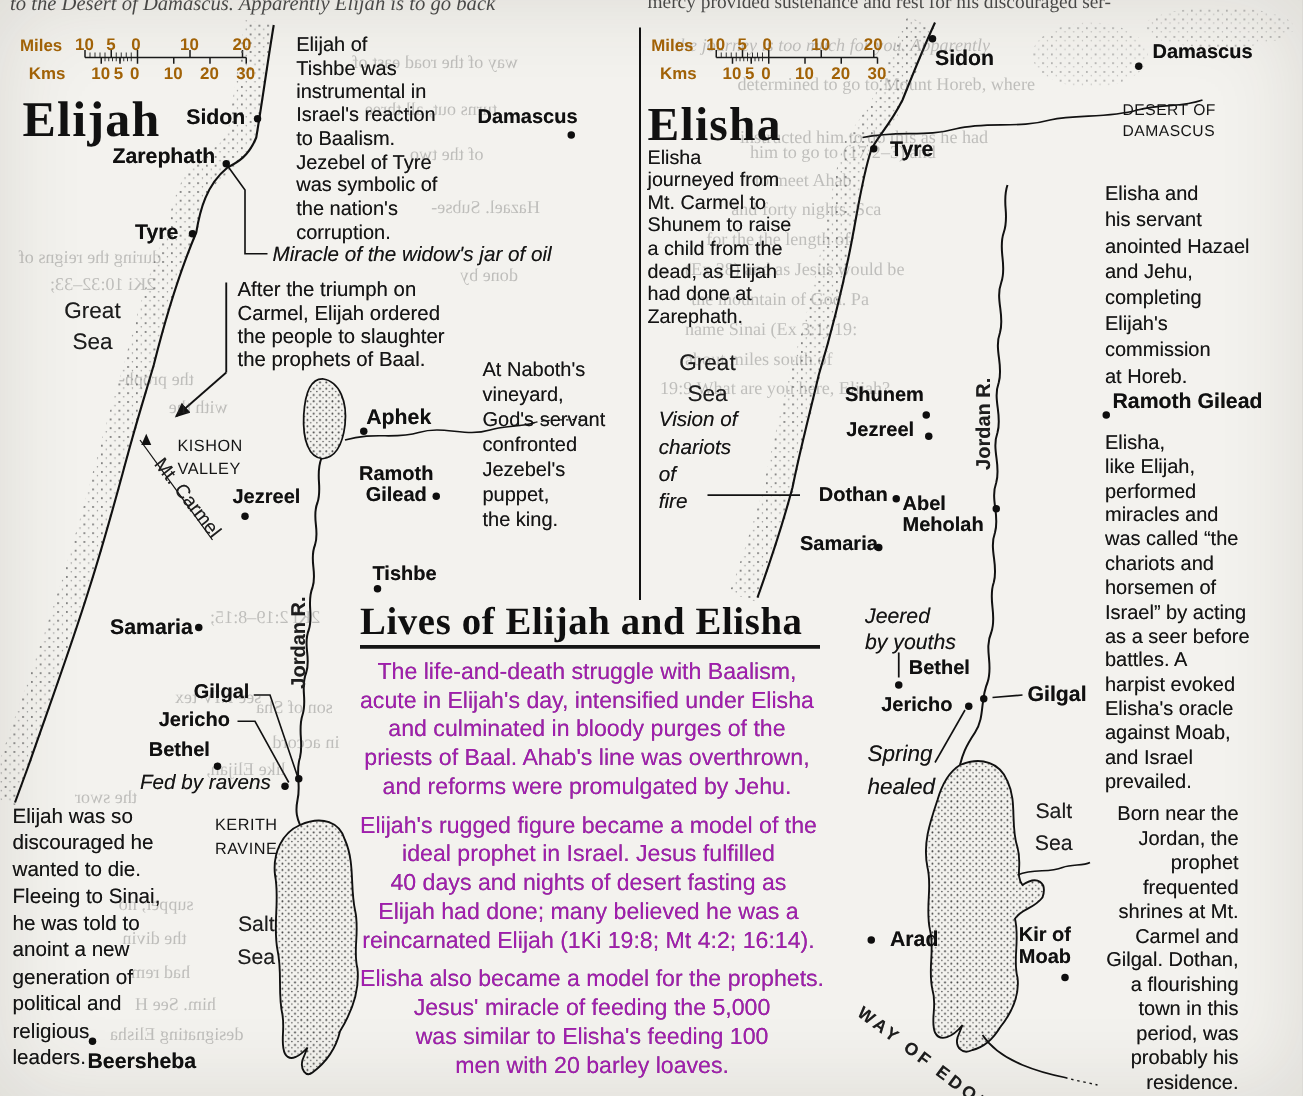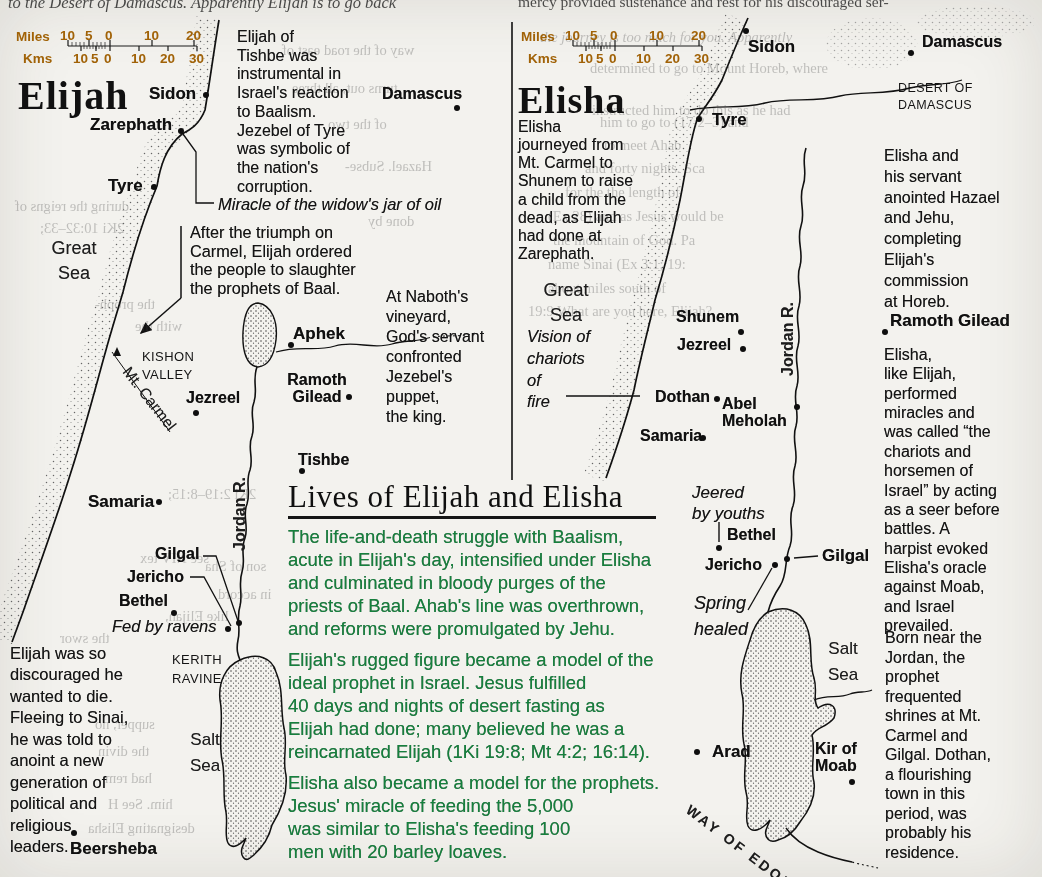--- a/index.html
+++ b/index.html
@@ -16,25 +16,25 @@
   .region{position:absolute;font-size:17px;color:#1d1d1d;white-space:pre-line;
           text-shadow:0 0 .3px rgba(0,0,0,.4);}
   .caps{position:absolute;font-size:12.5px;letter-spacing:.4px;color:#141414;
         white-space:pre-line;font-weight:bold;}
   .note{position:absolute;font-size:16px;line-height:1.17;color:#141414;
         white-space:pre-line;text-shadow:0 0 .4px rgba(0,0,0,.5);}
   .it{font-style:italic;}
   .dot{position:absolute;width:6px;height:6px;border-radius:50%;background:#0e0e0e;}
   .rot{transform-origin:left center;}
   
-  .article-title{position:absolute;font-family:"Liberation Serif",serif;font-weight:normal;
+  .article-title{position:absolute;font-family:"Liberation Serif",serif;font-weight:bold;
                  font-size:31px;color:#0f0f0f;letter-spacing:.5px;}
   .rule{position:absolute;background:#151515;}
-  .para{position:absolute;font-size:18.5px;line-height:1.24;color:#15803d;
-        white-space:pre-line;text-shadow:0 0 .4px rgba(0,0,0,.5);}
+  .para{position:absolute;font-size:18.5px;line-height:1.24;color:#a21caf;
+        white-space:pre-line;text-shadow:0 0 .4px rgba(0,0,0,.5);text-align:center;}
   
   .sn{position:absolute;font-size:13.5px;font-weight:bold;color:#a16207;}
   
   .bl{position:absolute;font-family:"Liberation Serif",serif;font-size:14.5px;
       color:rgba(70,70,70,.30);filter:blur(.4px);white-space:nowrap;}
   .mir{transform:scaleX(-1);}
   .cut{position:absolute;font-family:"Liberation Serif",serif;font-size:16.5px;
        color:rgba(25,25,25,.78);white-space:nowrap;}
   svg.maplayer{position:absolute;left:0;top:0;}
 </style>
@@ -419,21 +419,21 @@
 chariots and
 horsemen of
 Israel” by acting
 as a seer before
 battles. A
 harpist evoked
 Elisha's oracle
 against Moab,
 and Israel
 prevailed.</div>
-  <div class="note" style="left:885px;top:628px;line-height:1.22;">Born near the
+  <div class="note" style="left:885px;top:642px;line-height:1.22;text-align:right;">Born near the
 Jordan, the
 prophet
 frequented
 shrines at Mt.
 Carmel and
 Gilgal. Dothan,
 a flourishing
 town in this
 period, was
 probably his

